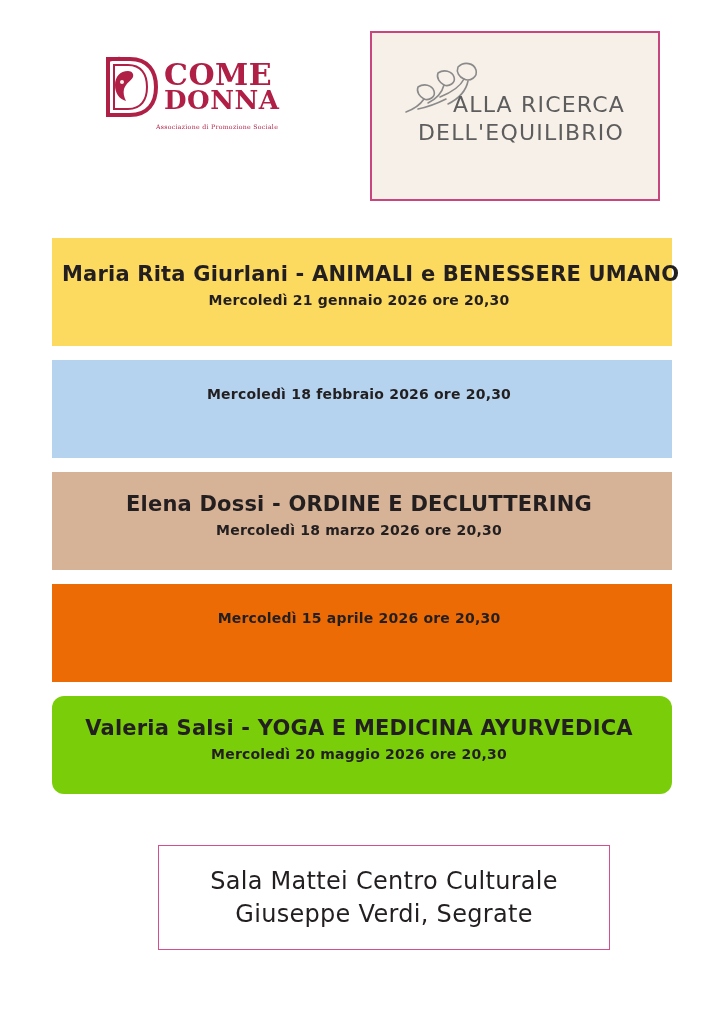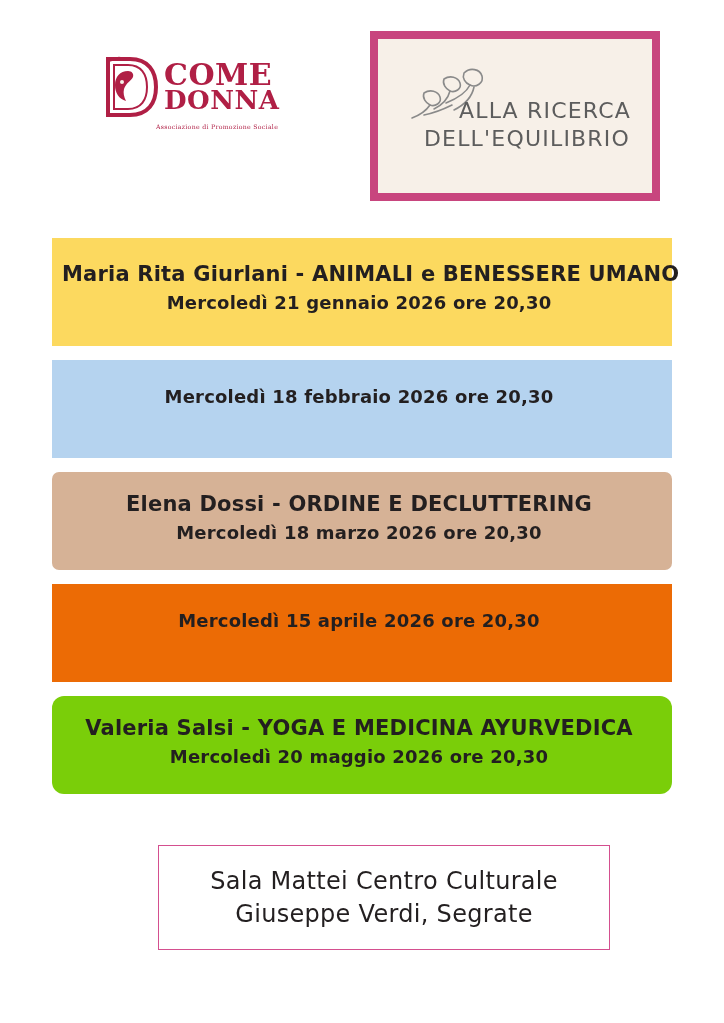--- a/index.html
+++ b/index.html
@@ -78,21 +78,21 @@
   }
 
   
   .brand-box {
     position: absolute;
     left: 370px;
     top: 31px;
     width: 290px;
     height: 170px;
     background: #f7f0e8;
-    border: 8px solid #b91c1c;
+    border: 2px solid #b91c1c;
     box-sizing: border-box;
     display: flex;
     align-items: flex-end;
     justify-content: center;
   }
   .brand-inner {
     position: relative;
     width: 100%;
     height: 100%;
   }
@@ -134,31 +134,31 @@
     color: #231f20;
     font-family: "DejaVu Sans", sans-serif;
   }
   .bar .line1 {
     font-size: 21px;
     font-weight: bold;
     letter-spacing: 0.2px;
     white-space: nowrap;
   }
   .bar .line2 {
-    font-size: 18px;
+    font-size: 14px;
     font-weight: bold;
     margin-top: 6px;
     letter-spacing: 0.2px;
     white-space: nowrap;
   }
 
   
   .bar-0 { width: 620px; height: 108px; background: #fcd95f; margin-left: 52px; padding-top: 24px;}
   .bar-1 { width: 620px; height: 98px;  background: #b5d3ef; margin-left: 52px; padding-top: 20px;}
-  .bar-2 { width: 620px; height: 98px;  background: #d6b296; margin-left: 52px; padding-top: 20px; border-radius: 7px;}
+  .bar-2 { width: 620px; height: 98px;  background: #d6b296; margin-left: 52px; padding-top: 20px;}
   .bar-3 { width: 620px; height: 98px;  background: #ec6b05; margin-left: 52px; padding-top: 20px;}
   .bar-4 { width: 620px; height: 98px;  background: #7ace09; margin-left: 52px; padding-top: 20px; border-radius: 12px;}
 
   
   .venue {
     position: absolute;
     left: 158px;
     top: 845px;
     width: 452px;
     height: 105px;

